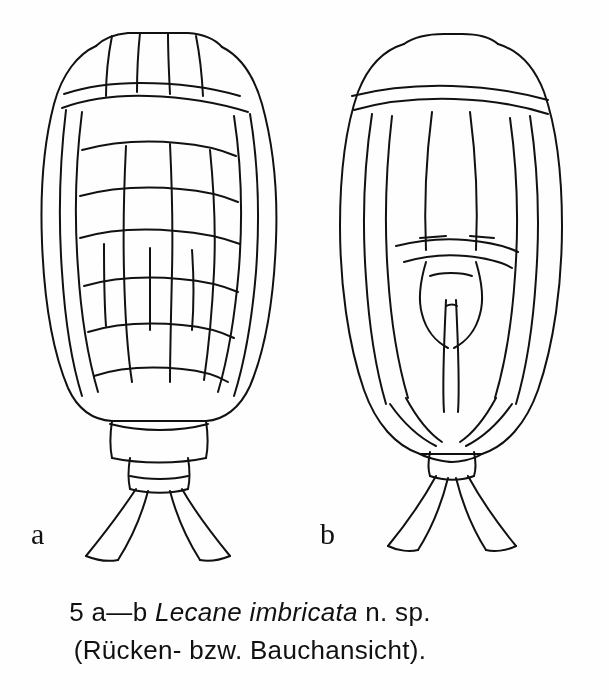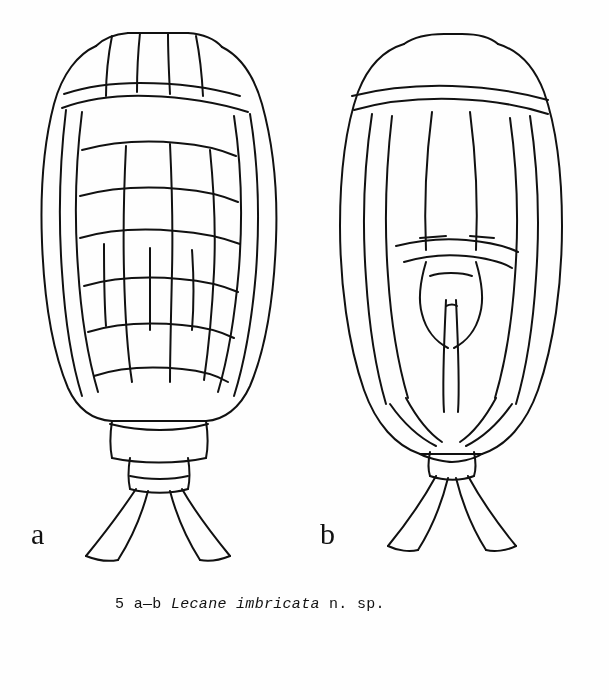--- a/index.html
+++ b/index.html
@@ -39,22 +39,22 @@
     line-height: 1;
   }
   #label-a { left: 31px; top: 519px; }
   #label-b { left: 320px; top: 519px; }
   .caption {
     position: absolute;
     left: 0;
     top: 594px;
     width: 500px;
     text-align: center;
-    font-family: Liberation Mono, monospace;
-    font-size: 15px;
+    font-family: Liberation Sans, sans-serif;
+    font-size: 26px;
     color: #111111;
   }
   .caption .line {
     display: block;
     margin: 0;
     padding: 0;
     line-height: 1.45;
     letter-spacing: 0.3px;
   }
   .caption .sp-name {
@@ -214,15 +214,16 @@
 
       </g>
     </svg>
   </div>
 
   <div class="panel-label" id="label-a">a</div>
   <div class="panel-label" id="label-b">b</div>
 
   <div class="caption">
     <span class="line"><span class="caption-inline">5 a—b </span><span class="sp-name caption-inline">Lecane imbricata</span><span class="caption-inline"> n. sp.</span></span>
+    <span class="line">(Rücken- bzw. Bauchansicht).</span>
   </div>
 
 </div>
 
 </body></html>

